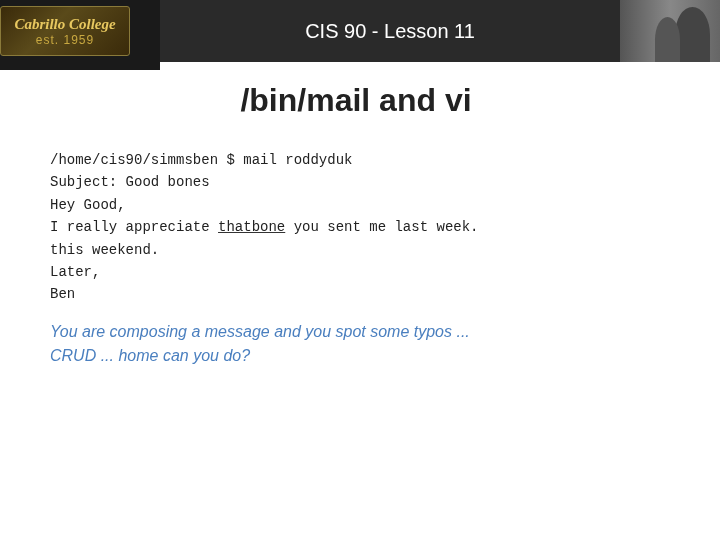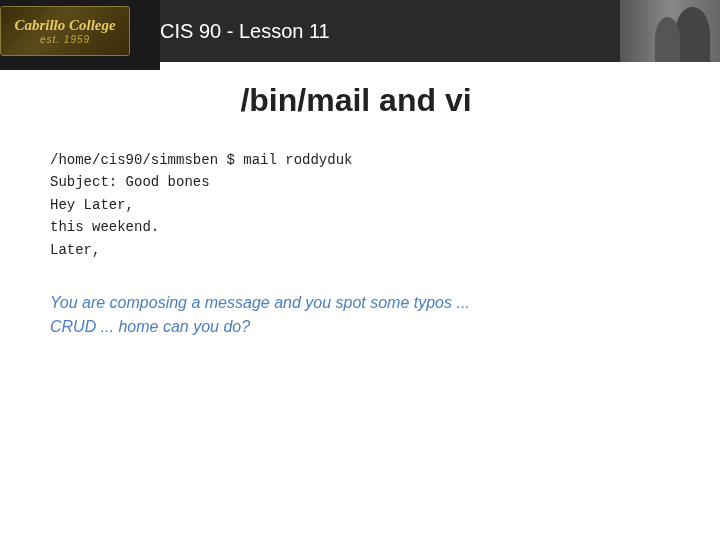--- a/index.html
+++ b/index.html
@@ -46,30 +46,30 @@
 
     .logo-script {
       font-family: 'Times New Roman', serif;
       font-style: italic;
       color: #e8c860;
       font-size: 15px;
       font-weight: bold;
     }
 
     .logo-sub {
-      font-size: 10px;
+      font-size: 12px;
       color: #c8a840;
       letter-spacing: 1px;
-      font-style: italic;
     }
 
     .header-title-area {
       flex: 1;
       display: flex;
       align-items: center;
+      justify-content: center;
     }
 
     .header-title {
       color: #ffffff;
       font-size: 20px;
       font-family: Arial, sans-serif;
       font-weight: normal;
     }
 
     .header-image-right {
@@ -119,21 +119,21 @@
       text-align: center;
       margin-bottom: 30px;
       font-family: Arial, sans-serif;
     }
 
     .code-block {
       font-family: 'Courier New', Courier, monospace;
       font-size: 14px;
       color: #222;
       line-height: 1.6;
-      margin-bottom: 30px;
+      margin-bottom: 14px;
     }
 
     .code-block .line {
       display: block;
       white-space: pre;
     }
 
     .underline-word {
       text-decoration: underline;
       text-decoration-color: #333;
@@ -163,23 +163,25 @@
   <div class="header-image-right"></div>
 </div>
 
 <div class="main-content">
 
   <div class="page-title">/bin/mail and vi</div>
 
   <div class="code-block">
     <span class="line">/home/cis90/simmsben $ mail roddyduk</span>
     <span class="line">Subject: Good bones</span>
-    <span class="line">Hey Later,</span>
+    <span class="line">Hey Good,</span>
+    <span class="line">I really appreciate <span class="underline-word">thatbone</span> you sent me last week.</span>
     <span class="line">this weekend.</span>
     <span class="line">Later,</span>
+    <span class="line">Ben</span>
   </div>
 
   <div class="italic-text">
     <div>You are composing a message and you spot some typos ...</div>
     <div>CRUD ... home can you do?</div>
   </div>
 
 </div>
 
 </body></html>

